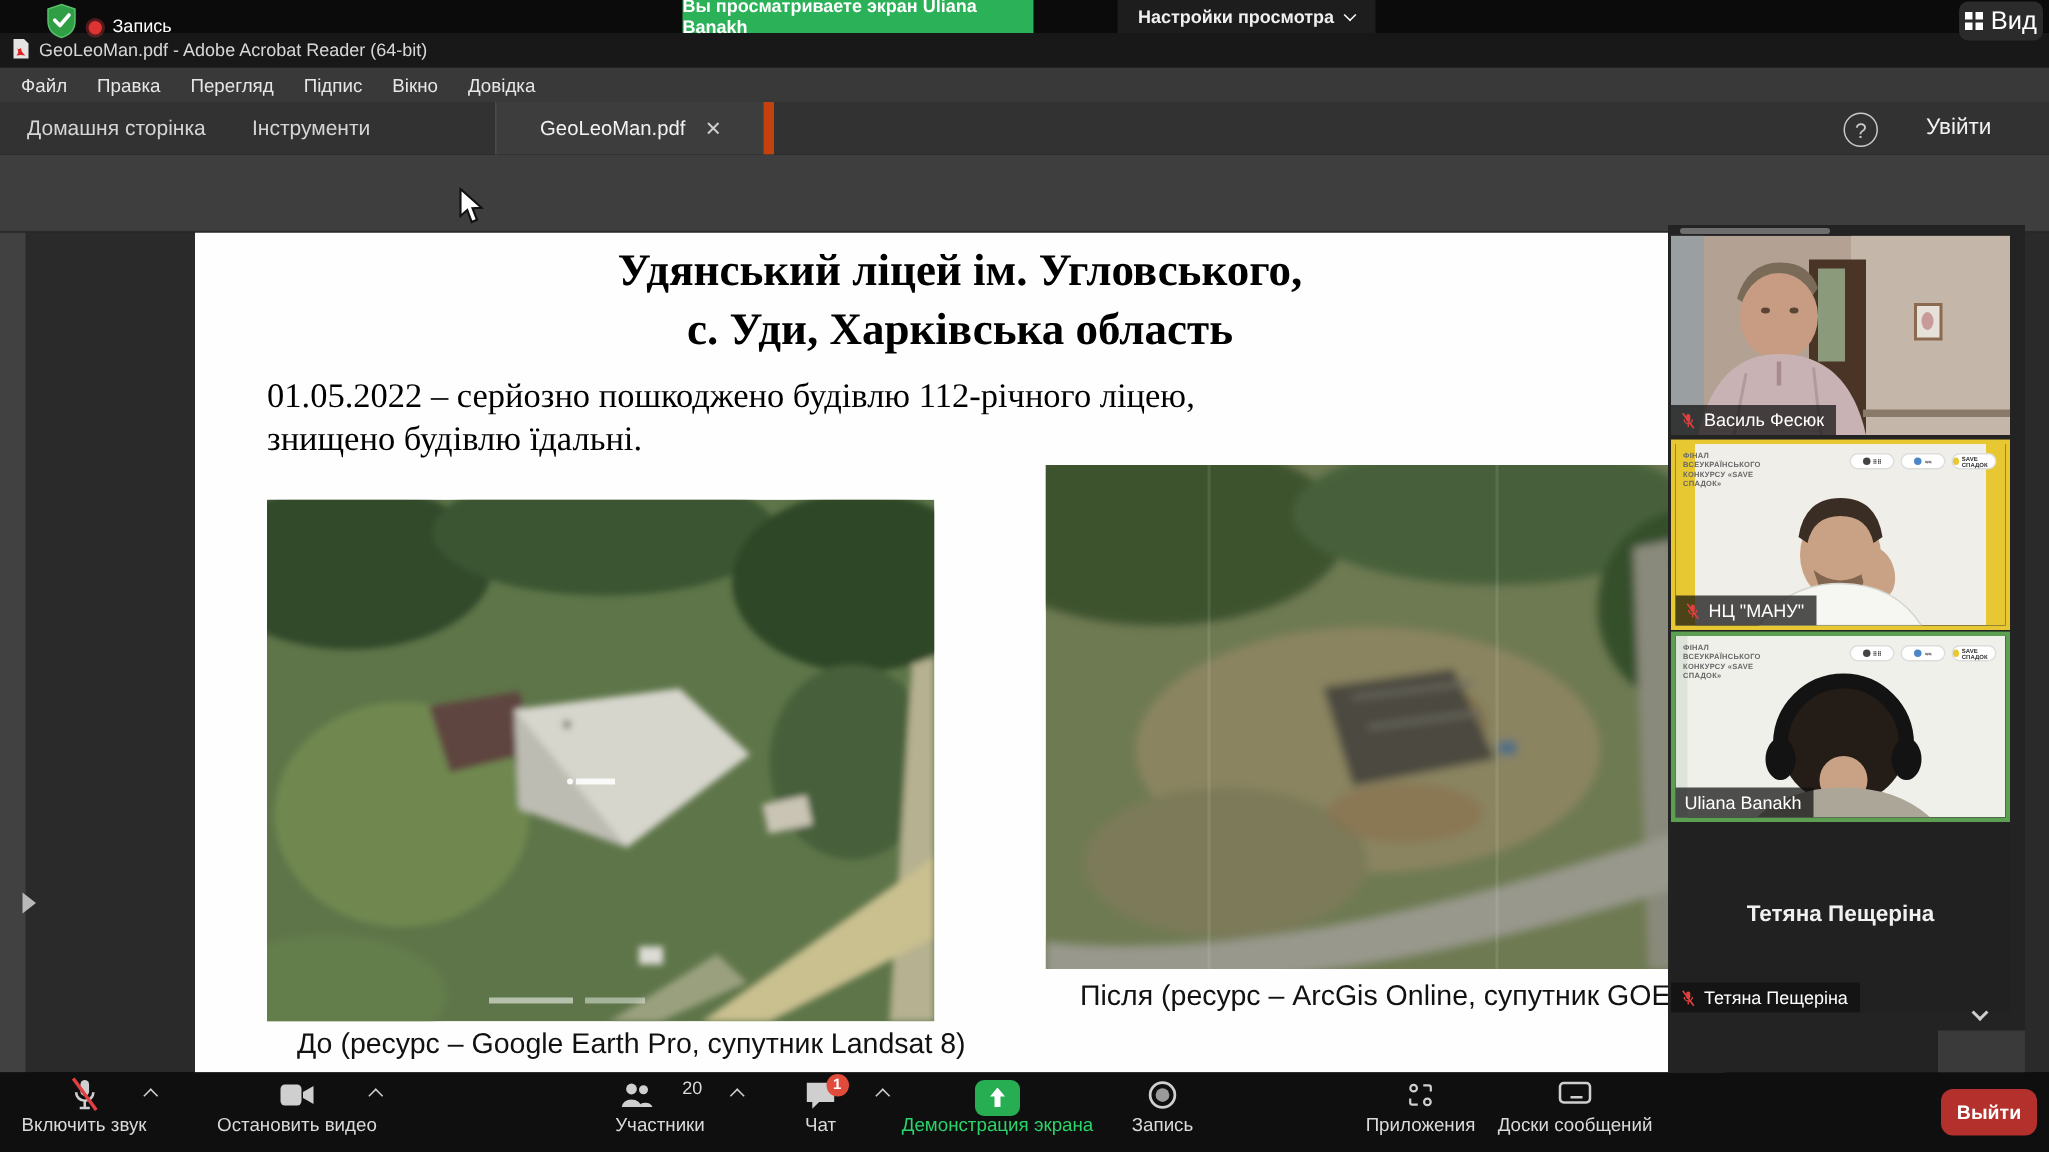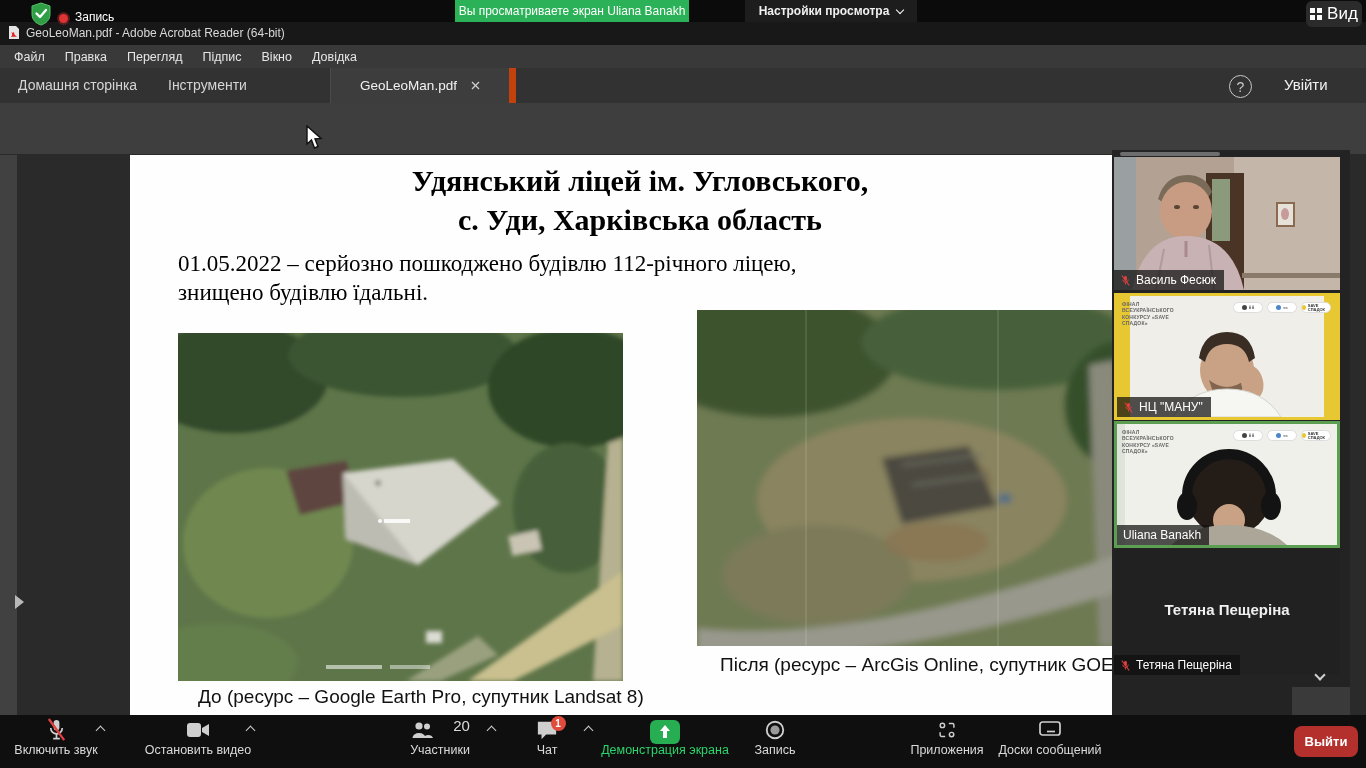--- a/index.html
+++ b/index.html
@@ -1,21 +1,21 @@
 <!DOCTYPE html>
 <html><head>
 <meta charset="utf-8">
 <style>
   *{margin:0;padding:0;box-sizing:border-box}
   html,body{width:1366px;height:768px;overflow:hidden}
   body{position:relative;background:#000;font-family:"Liberation Sans",sans-serif;-webkit-font-smoothing:antialiased}
   .abs{position:absolute}
   
   #zoom-top{left:0;top:0;width:1366px;height:22px;background:#0b0b0b;z-index:60}
-  #share-banner{left:455px;top:0;width:234px;height:22px;background:#2bb157;color:#fff;font-size:12px;font-weight:normal;display:flex;align-items:center;justify-content:center}
+  #share-banner{left:455px;top:0;width:234px;height:22px;background:#2bb157;color:#fff;font-size:12px;font-weight:bold;display:flex;align-items:center;justify-content:center}
   #view-settings{left:745px;top:0;width:172px;height:22px;background:#1d1d1d;color:#f0f0f0;font-size:12px;font-weight:bold;display:flex;align-items:center;justify-content:center;gap:8px}
   #rec-dot{left:59px;top:14px;width:9px;height:9px;border-radius:50%;background:#d33;box-shadow:0 0 0 2px rgba(211,51,51,.35)}
   #rec-label{left:75px;top:10px;color:#fff;font-size:12px}
   #shield{left:30px;top:2px}
   #view-btn{left:1306px;top:1px;width:56px;height:26px;background:#2b2b2b;border-radius:6px;color:#fff;font-size:17px;display:flex;align-items:center;justify-content:center;gap:5px;z-index:70}
   .chev{display:inline-block;width:6px;height:6px;border-right:1.6px solid #fff;border-bottom:1.6px solid #fff;transform:rotate(45deg);margin-top:-3px}
   
   #title-bar{left:0;top:22px;width:1366px;height:23px;background:#181818;color:#d8d8d8;font-size:12px}
   #title-text{left:26px;top:4px}
   .winctl{top:26px;color:#e8e8e8}
@@ -66,21 +66,21 @@
   #sb-scroll-chev{left:24px;top:8px;width:8px;height:8px;border-right:2px solid #cfcfcf;border-bottom:2px solid #cfcfcf;transform:rotate(45deg)}
   
   #bottom-bar{left:0;top:715px;width:1366px;height:53px;background:#0f0f10;z-index:60}
   .bb-group{position:absolute;top:0;height:53px}
   .bb-iconrow{position:relative;height:30px;display:flex;align-items:center;justify-content:center}
   .bb-label{text-align:center;font-size:12.5px;color:#dadada;white-space:nowrap;margin-top:-2px}
   .bb-chev{position:absolute;right:0;top:12px;width:7px;height:7px;border-left:1.8px solid #cfcfcf;border-top:1.8px solid #cfcfcf;transform:rotate(45deg)}
   #chat-badge{position:absolute;left:54%;top:1px;min-width:15px;height:15px;border-radius:8px;background:#e04b3b;color:#fff;font-size:10px;font-weight:bold;display:flex;align-items:center;justify-content:center;padding:0 3px}
   #share-box{width:30px;height:24px;border-radius:6px;background:#27ae53;display:flex;align-items:center;justify-content:center;margin-top:4px}
   #share-label{color:#2bd46a}
-  #pcount{font-size:15px;color:#dadada;margin-left:19px;margin-bottom:10px}
+  #pcount{font-size:12px;color:#dadada;margin-left:19px;margin-bottom:10px}
   #leave-btn{left:1294px;top:11px;width:64px;height:31px;background:#b3302c;border-radius:8px;color:#fff;font-size:13px;font-weight:bold;display:flex;align-items:center;justify-content:center}
   
   #cursor{left:305px;top:125px;z-index:90}
 </style>
 </head>
 <body>
 
 <div class="abs" id="zoom-top">
   <svg class="abs" id="shield" width="22" height="24" viewBox="0 0 22 24">
     <path d="M11 1 L20 4 V12 C20 18 16 21.5 11 23 C6 21.5 2 18 2 12 V4 Z" fill="#2f9e44" stroke="#57c06a" stroke-width="1"></path>

